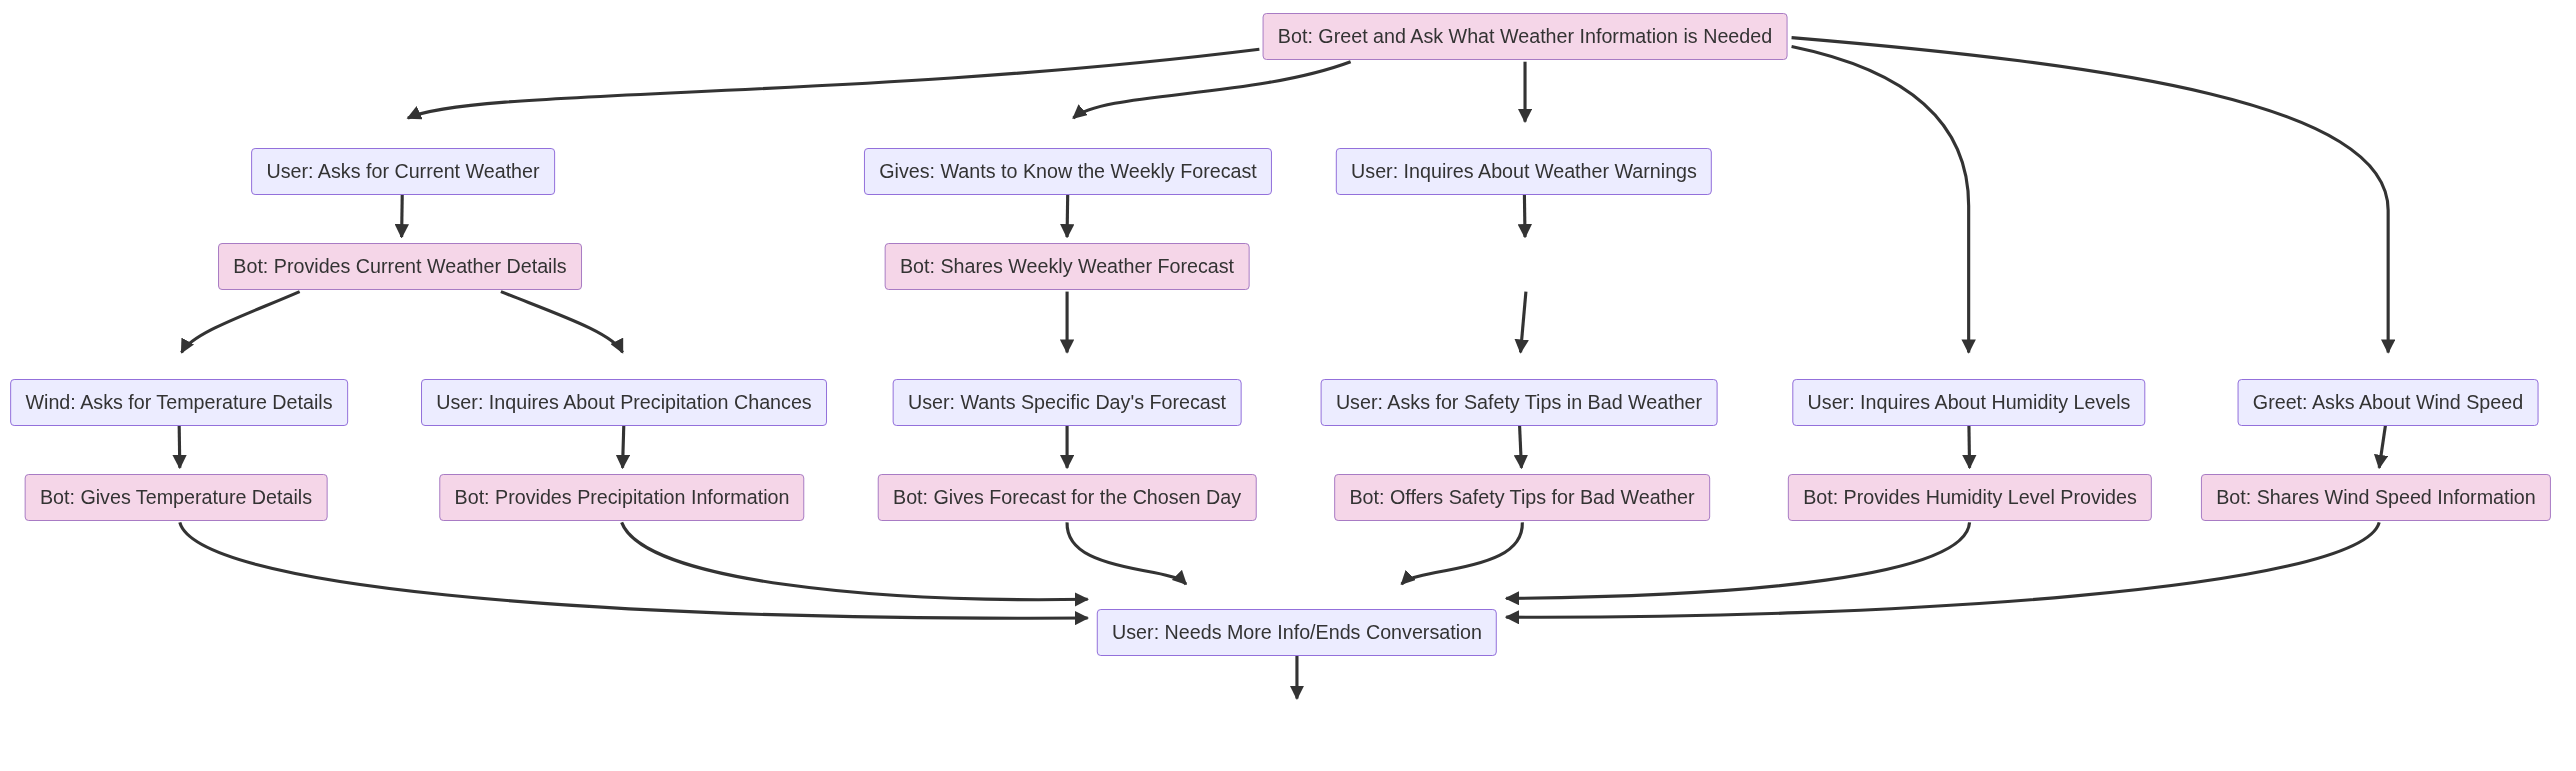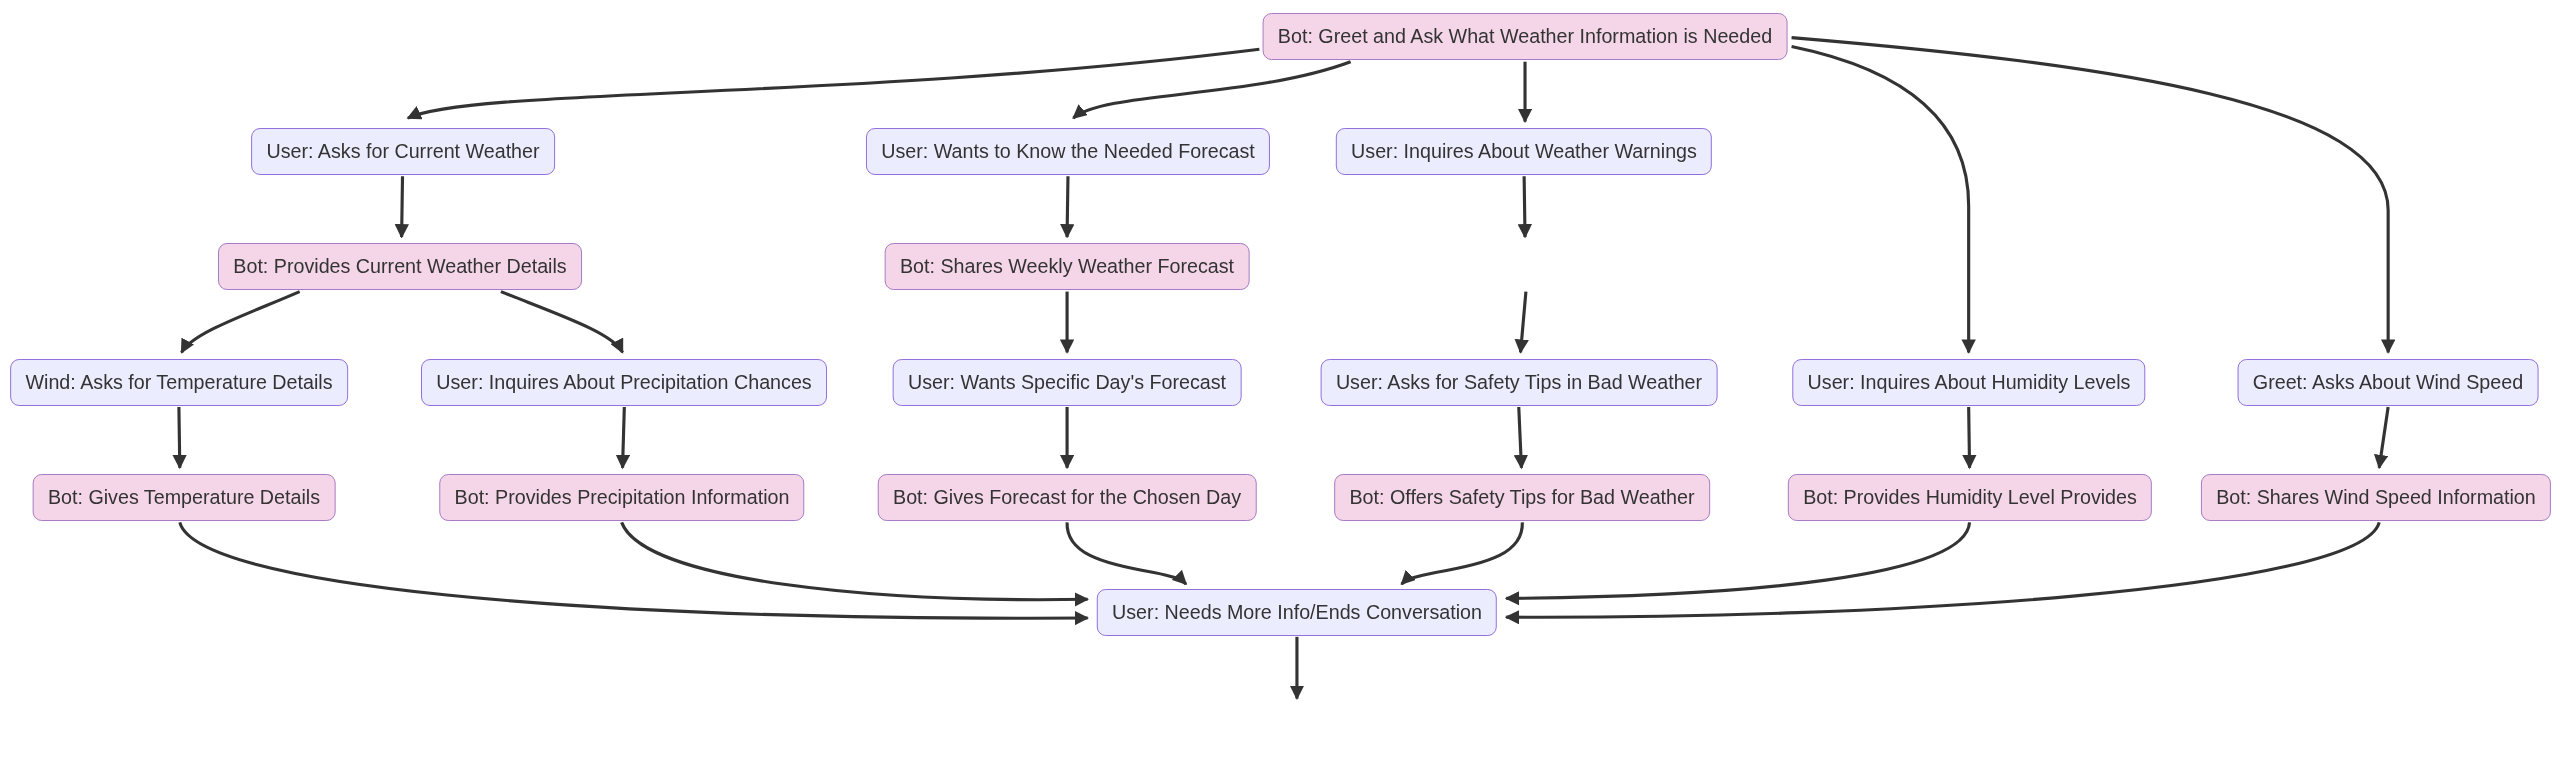--- a/index.html
+++ b/index.html
@@ -12,23 +12,23 @@
     position:relative; width:2576px; height:771px; overflow:hidden;
     font-family:"Liberation Sans","DejaVu Sans",sans-serif;
   }
   .edges{position:absolute;left:0;top:0;z-index:1;}
   .edge{fill:none;stroke:var(--edge);stroke-width:3.5px;}
   .arrowhead{fill:var(--edge);}
   .node{
     position:absolute; z-index:2; transform:translateX(-50%);
     white-space:nowrap; box-sizing:border-box;
     font-size:19.7px; line-height:1.2; color:var(--text);
-    padding:10.7px 14.3px; border-radius:9px; 
+    padding:10.7px 14.3px; border-radius:4px; 
   }
-  .node.user{background:var(--user-fill); border:1.8px solid var(--user-border);}
+  .node.user{background:var(--user-fill); border:1.8px solid var(--user-border);margin-top:20px;}
   .node.bot{background:var(--bot-fill); border:1.8px solid var(--bot-border);}
 </style>
 </head>
 <body>
 
 <div class="canvas">
 
   <svg class="edges" width="2576" height="771" viewBox="0 0 2880 862">
     <defs>
       <marker id="arrow" viewBox="0 0 10 10" refX="9" refY="5" markerWidth="4.6" markerHeight="4.6" orient="auto-start-reverse">
@@ -58,34 +58,34 @@
     <path class="edge" marker-end="url(#arrow)" d="M1193,584 C1192,618 1230,630 1290,640 C1310,644 1320,647 1326,653"></path>
     <path class="edge" marker-end="url(#arrow)" d="M1702,584 C1703,618 1665,630 1605,640 C1585,644 1573,647 1567,653"></path>
     <path class="edge" marker-end="url(#arrow)" d="M2202,584 C2198,645 1950,667 1684,669"></path>
     <path class="edge" marker-end="url(#arrow)" d="M2660,584 C2640,660 2100,692 1684,690"></path>
     <path class="edge" marker-end="url(#arrow)" d="M1450,712 L1450,781"></path>
   </svg>
 
   <div class="node bot" style="left:1525px; top:13.4px">Bot: Greet and Ask What Weather Information is Needed</div>
 
   <div class="node user" style="left:403px;  top:128px">User: Asks for Current Weather</div>
-  <div class="node user" style="left:1068px; top:128px">User: Wants to Know the Needed Forecast</div>
+  <div class="node user" style="left:1068px; top:128px">Gives: Wants to Know the Weekly Forecast</div>
   <div class="node user" style="left:1524px; top:128px">User: Inquires About Weather Warnings</div>
 
   <div class="node bot" style="left:400px;  top:243px">Bot: Provides Current Weather Details</div>
   <div class="node bot" style="left:1067px; top:243px">Bot: Shares Weekly Weather Forecast</div>
 
   <div class="node user" style="left:179px;  top:359px">Wind: Asks for Temperature Details</div>
   <div class="node user" style="left:624px;  top:359px">User: Inquires About Precipitation Chances</div>
   <div class="node user" style="left:1067px; top:359px">User: Wants Specific Day's Forecast</div>
   <div class="node user" style="left:1519px; top:359px">User: Asks for Safety Tips in Bad Weather</div>
   <div class="node user" style="left:1969px; top:359px">User: Inquires About Humidity Levels</div>
   <div class="node user" style="left:2388px; top:359px">Greet: Asks About Wind Speed</div>
 
-  <div class="node bot" style="left:184px;  top:474px">Bot: Gives Temperature Details</div>
+  <div class="node bot" style="left:176px;  top:474px">Bot: Gives Temperature Details</div>
   <div class="node bot" style="left:622px;  top:474px">Bot: Provides Precipitation Information</div>
   <div class="node bot" style="left:1067px; top:474px">Bot: Gives Forecast for the Chosen Day</div>
   <div class="node bot" style="left:1522px; top:474px">Bot: Offers Safety Tips for Bad Weather</div>
   <div class="node bot" style="left:1970px; top:474px">Bot: Provides Humidity Level Provides</div>
   <div class="node bot" style="left:2376px; top:474px">Bot: Shares Wind Speed Information</div>
 
   <div class="node user" style="left:1297px; top:589px">User: Needs More Info/Ends Conversation</div>
 
 </div>
 

